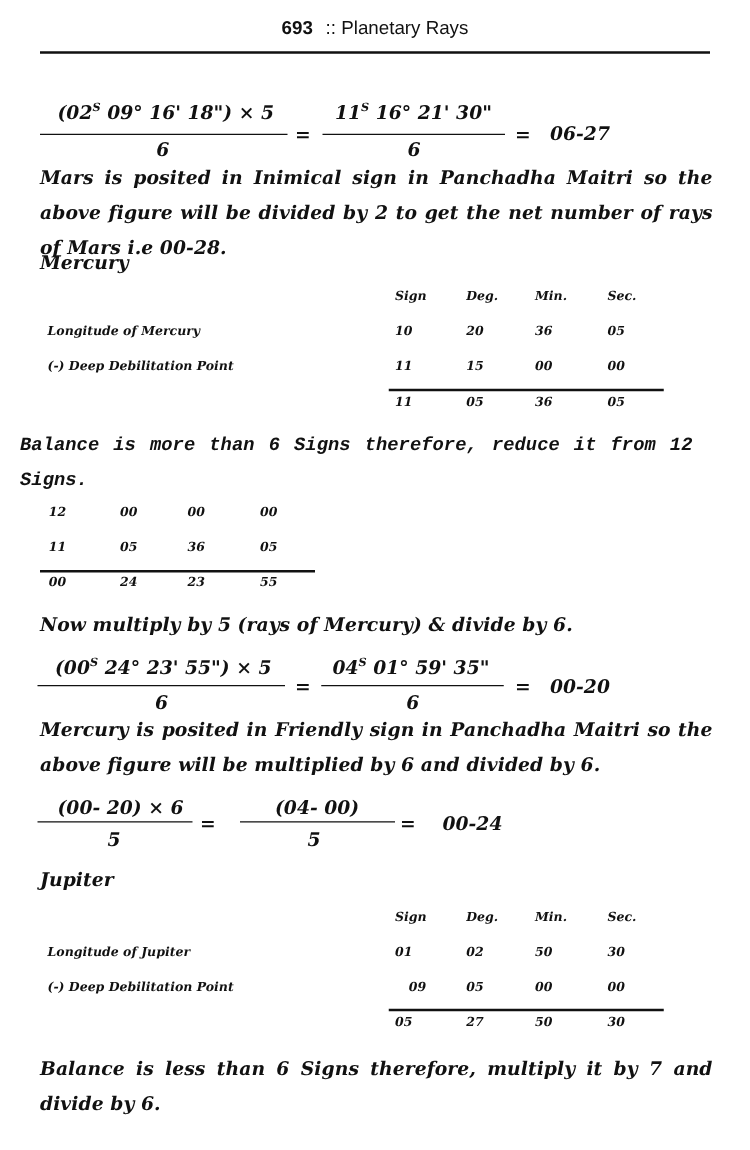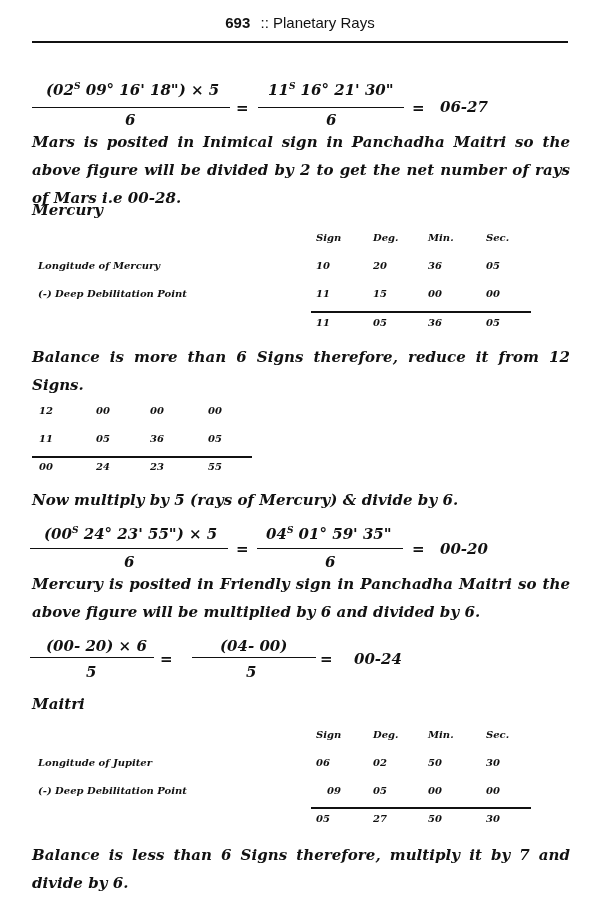--- a/index.html
+++ b/index.html
@@ -74,21 +74,21 @@
   <div class="abs cell" style="left:486px; top:288px;">00</div>
 
   <div class="abs rule" style="left:311px; top:311px; width:220px;"></div>
 
   <div class="abs cell" style="left:316px; top:317px;">11</div>
   <div class="abs cell" style="left:373px; top:317px;">05</div>
   <div class="abs cell" style="left:428px; top:317px;">36</div>
   <div class="abs cell" style="left:486px; top:317px;">05</div>
 </div>
 
-<div class="abs para" style="left:32px; top:343px; width:538px;">Balance is more than 6 Signs therefore, reduce it from 12 Signs.</div>
+<div class="abs para" style="left:16px; top:343px; width:538px;font-family:Liberation Mono, monospace;">Balance is more than 6 Signs therefore, reduce it from 12 Signs.</div>
 
 <div>
   <div class="abs cell" style="left:39px; top:405px;">12</div>
   <div class="abs cell" style="left:96px; top:405px;">00</div>
   <div class="abs cell" style="left:150px; top:405px;">00</div>
   <div class="abs cell" style="left:208px; top:405px;">00</div>
 
   <div class="abs cell" style="left:39px; top:433px;">11</div>
   <div class="abs cell" style="left:96px; top:433px;">05</div>
   <div class="abs cell" style="left:150px; top:433px;">36</div>
@@ -123,30 +123,30 @@
 <div class="abs eqtxt" style="left:46px; top:637px;">(00- 20) × 6</div>
 <div class="abs frac-rule" style="left:30px; top:657px; width:124px;"></div>
 <div class="abs eqtxt" style="left:86px; top:663px;">5</div>
 <div class="abs eqtxt" style="left:160px; top:650px;">=</div>
 <div class="abs eqtxt" style="left:220px; top:637px;">(04- 00)</div>
 <div class="abs frac-rule" style="left:192px; top:657px; width:124px;"></div>
 <div class="abs eqtxt" style="left:246px; top:663px;">5</div>
 <div class="abs eqtxt" style="left:320px; top:650px;">=</div>
 <div class="abs eqtxt" style="left:354px; top:650px;">00-24</div>
 
-<div class="abs para" style="left:32px; top:690px;">Maitri</div>
+<div class="abs para" style="left:32px; top:690px;">Jupiter</div>
 
 <div>
   <div class="abs cell" style="left:316px; top:729px;">Sign</div>
   <div class="abs cell" style="left:373px; top:729px;">Deg.</div>
   <div class="abs cell" style="left:428px; top:729px;">Min.</div>
   <div class="abs cell" style="left:486px; top:729px;">Sec.</div>
 
   <div class="abs cell" style="left:38px; top:757px;">Longitude of Jupiter</div>
-  <div class="abs cell" style="left:316px; top:757px;">06</div>
+  <div class="abs cell" style="left:316px; top:757px;">01</div>
   <div class="abs cell" style="left:373px; top:757px;">02</div>
   <div class="abs cell" style="left:428px; top:757px;">50</div>
   <div class="abs cell" style="left:486px; top:757px;">30</div>
 
   <div class="abs cell" style="left:38px; top:785px;">(-) Deep Debilitation Point</div>
   <div class="abs cell" style="left:316px; top:785px;margin-left:11px;">09</div>
   <div class="abs cell" style="left:373px; top:785px;">05</div>
   <div class="abs cell" style="left:428px; top:785px;">00</div>
   <div class="abs cell" style="left:486px; top:785px;">00</div>
 

